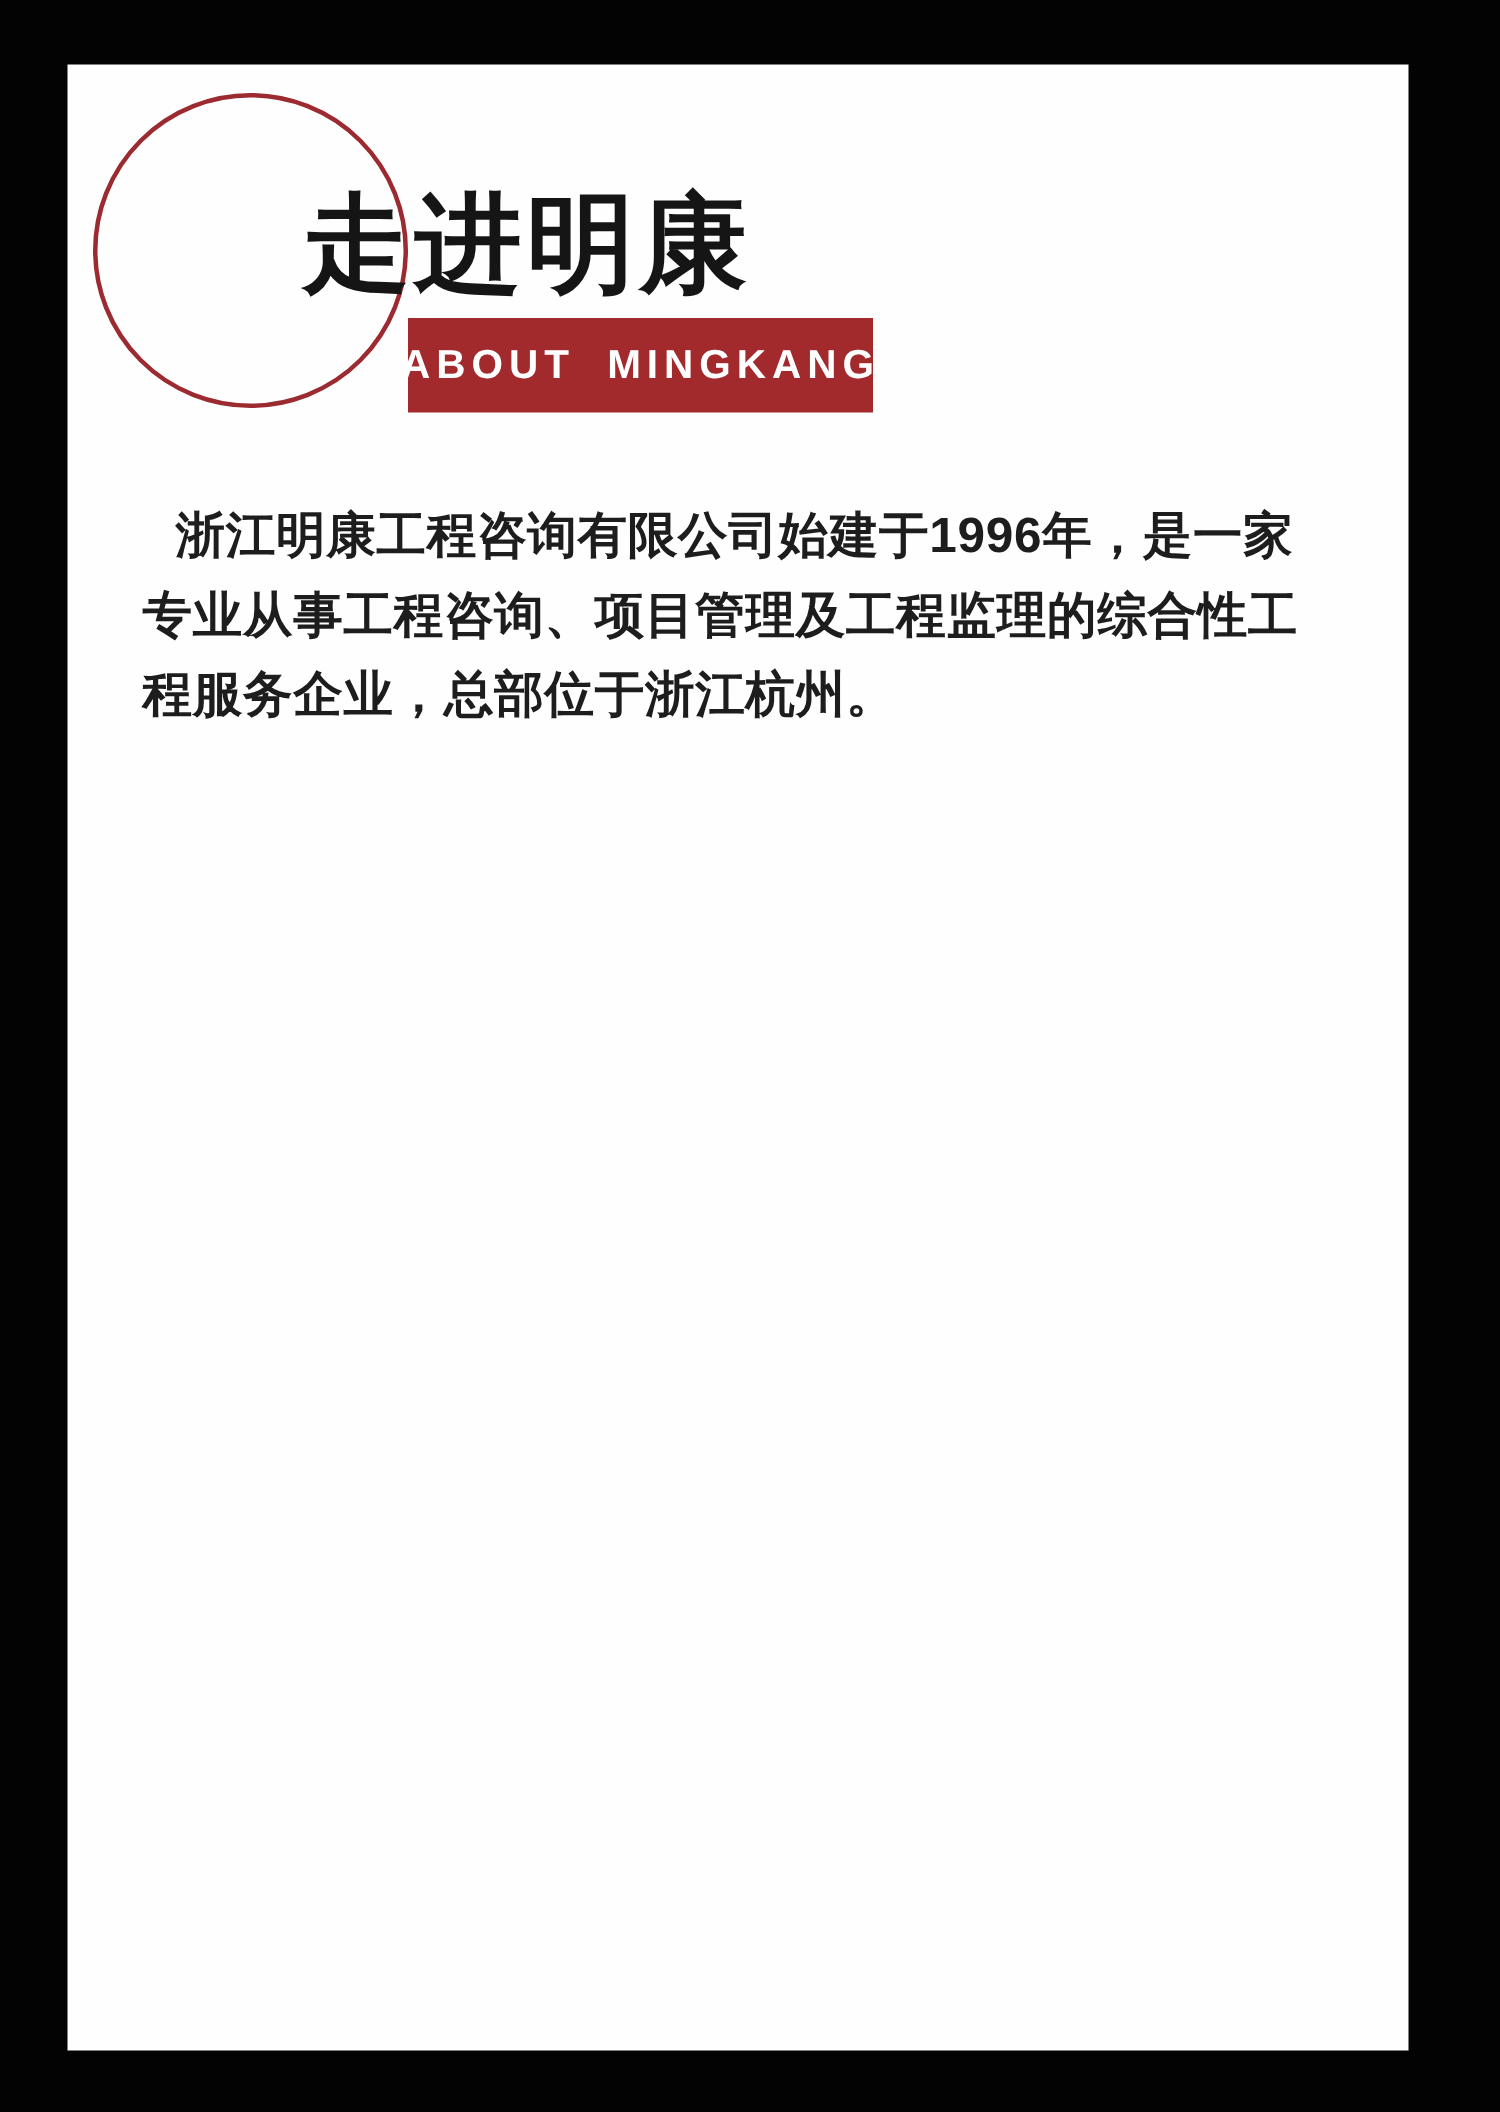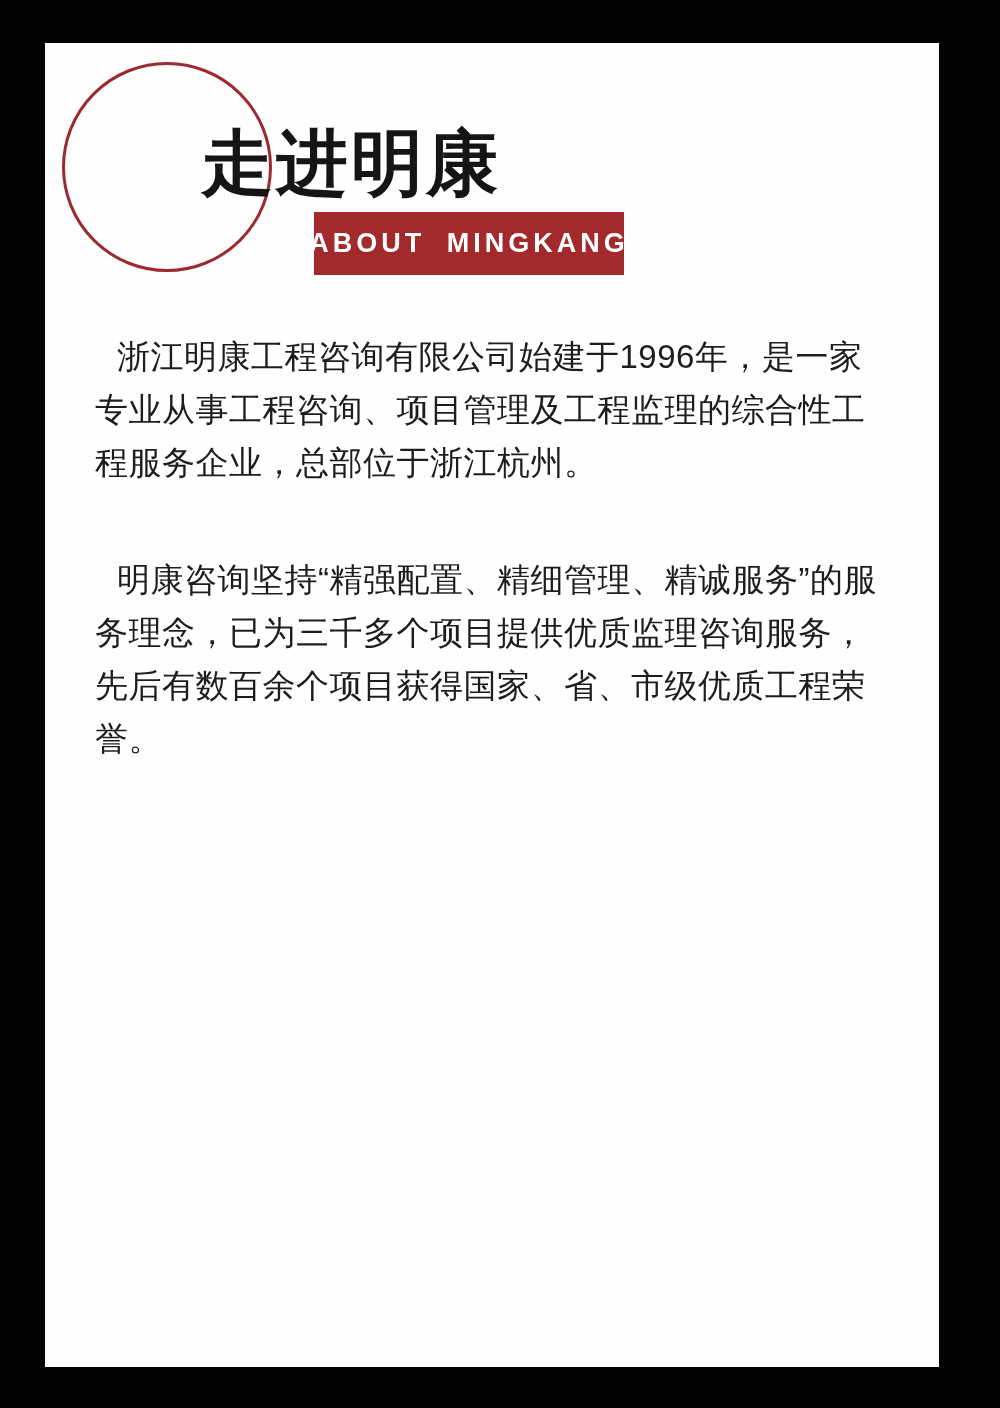--- a/index.html
+++ b/index.html
@@ -61,49 +61,47 @@
     color: #ffffff;
     display: flex;
     align-items: center;
     justify-content: center;
     font-size: 27px;
     font-weight: 700;
     letter-spacing: 4px;
     word-spacing: 10px;
     white-space: nowrap;
     z-index: 3;
-    margin-left: 42px;
   }
   .content {
     position: absolute;
     left: 50px;
     right: 50px;
     top: 287px;
   }
   .content p {
     margin: 0 0 64px 0;
     font-size: 33px;
     line-height: 53px;
-    font-weight: 400;
+    font-weight: 700;
     color: #1d1d1d;
     text-indent: 22px;
     letter-spacing: 0.5px;
   }
 </style>
 </head>
 <body>
 
 <div class="page">
   <div class="panel">
 
     <div class="header">
       <div class="decor-circle"></div>
       <div class="page-title">走进明康</div>
       <div class="banner">ABOUT MINGKANG</div>
     </div>
 
     <div class="content">
       <p>浙江明康工程咨询有限公司始建于1996年，是一家专业从事工程咨询、项目管理及工程监理的综合性工程服务企业，总部位于浙江杭州。</p>
-      <p>明康咨询坚持“精强配置、精细管理、精诚服务”的服务理念，已为三千多个项目提供优质监理咨询服务，先后有数百余个项目获得国家、省、市级优质工程荣誉。</p>
     </div>
 
   </div>
 </div>
 
 </body></html>

